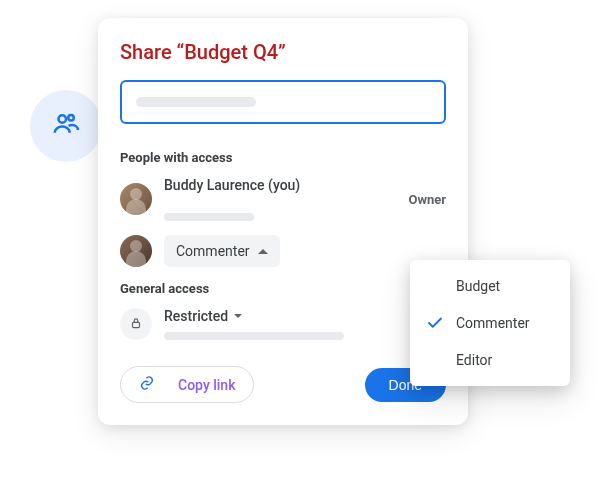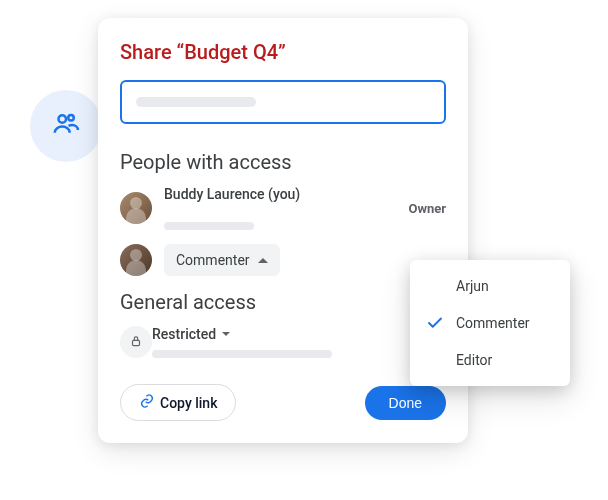--- a/index.html
+++ b/index.html
@@ -50,23 +50,23 @@
       align-items: center;
       margin-bottom: 26px;
     }
     .input .placeholder {
       width: 120px;
       height: 10px;
       background: #e8eaed;
       border-radius: 5px;
     }
     .section-label {
-      font-size: 20px;
-      color: #3c4043;
-      font-weight: 400;
+      font-size: 13px;
+      color: #3c4043;
+      font-weight: 700;
       margin-bottom: 12px;
     }
     .person-row {
       display: flex;
       align-items: center;
       margin-bottom: 14px;
       gap: 12px;
     }
     .avatar {
       width: 32px;
@@ -140,21 +140,21 @@
     .arrow-down-sm {
       width: 0; height: 0;
       border-left: 4px solid transparent;
       border-right: 4px solid transparent;
       border-top: 4px solid #5f6368;
     }
     .general-section { margin-top: 14px; }
     .general-row {
       display: flex;
       align-items: center;
-      gap: 0;
+      gap: 12px;
       margin-bottom: 26px;
     }
     .lock-badge {
       width: 32px; height: 32px;
       border-radius: 50%;
       background: #f1f3f4;
       display: flex;
       align-items: center;
       justify-content: center;
       flex-shrink: 0;
@@ -172,26 +172,26 @@
     .general-info { flex: 1; display: flex; flex-direction: column; gap: 8px; }
     .long-line { width: 180px; height: 8px; background: #e8eaed; border-radius: 4px; }
     .footer {
       display: flex;
       justify-content: space-between;
       align-items: center;
     }
     .copy-link {
       display: flex;
       align-items: center;
-      gap: 5px;
+      gap: 23px;
       border: 1px solid #dadce0;
       border-radius: 20px;
       padding: 8px 18px;
       font-size: 14px;
-      color: #0f172a;
+      color: #8b5cf6;
       font-weight: 500;
       cursor: pointer;
     }
     .copy-link svg { width: 16px; height: 16px; }
     .done-btn {
       background: #1a73e8;
       color: #fff;
       border-radius: 20px;
       padding: 9px 24px;
       font-size: 14px;
@@ -300,21 +300,21 @@
     </div>
     <button class="done-btn">
       <span>Done</span>
     </button>
   </div>
 </div>
 
 <div class="dropdown-menu">
   <div class="menu-item">
     <span class="check"></span>
-    <span>Arjun</span>
+    <span>Budget</span>
   </div>
   <div class="menu-item">
     <span class="check">
       <svg viewBox="0 0 24 24" fill="none" stroke="#1a73e8" stroke-width="2.5" stroke-linecap="round" stroke-linejoin="round">
         <polyline points="4 12 9 17 20 6"></polyline>
       </svg>
     </span>
     <span>Commenter</span>
   </div>
   <div class="menu-item">

